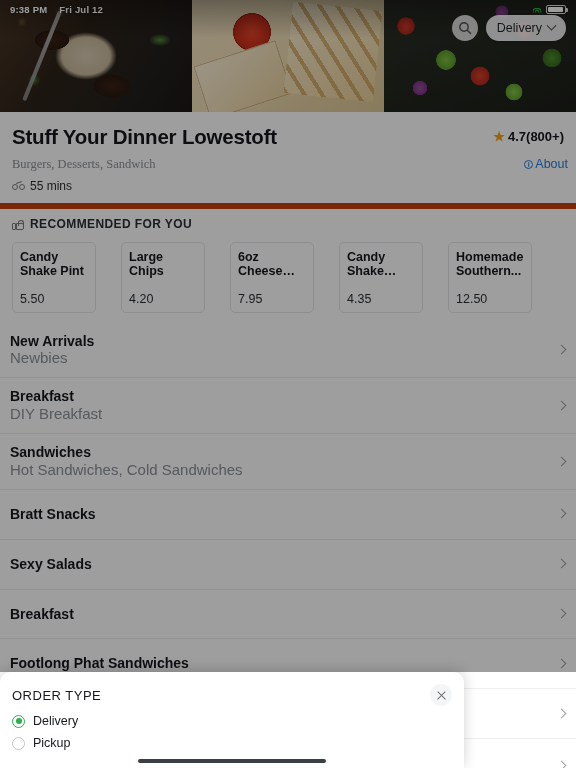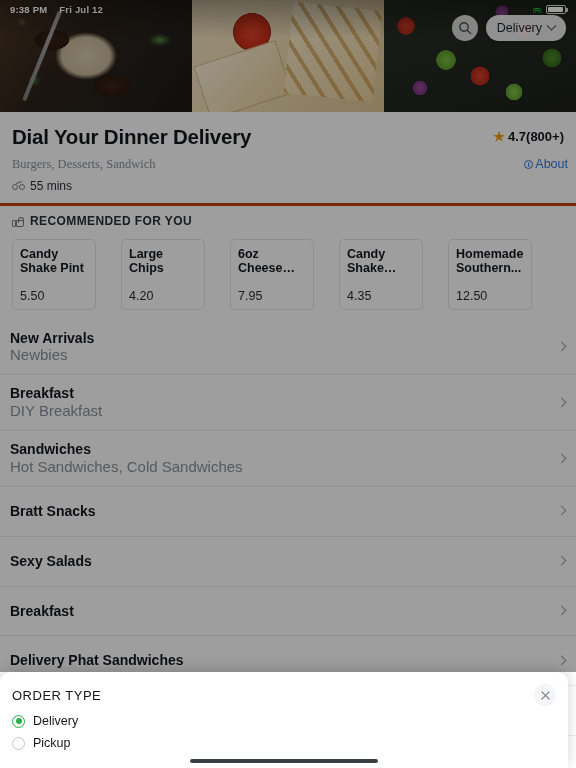--- a/index.html
+++ b/index.html
@@ -79,21 +79,21 @@
   .bike{width:13px;height:9px;position:relative;opacity:.75;}
   .bike i{position:absolute;bottom:0;width:6px;height:6px;border:1.2px solid #555;border-radius:50%;}
   .bike i:nth-child(1){left:0;} .bike i:nth-child(2){right:0;}
   .bike b{position:absolute;left:4px;top:1px;width:6px;height:1.2px;background:#555;transform:rotate(-20deg);}
   .rate{position:absolute;right:12px;top:17px;font-size:13px;font-weight:bold;color:#16181c;display:flex;align-items:center;gap:3px;}
   .star{color:#f1a417;font-size:13px;line-height:1;}
   .about{position:absolute;right:8px;top:45px;font-size:12.5px;color:#2b7cd3;display:flex;align-items:center;gap:2px;}
   .info-ic{width:9px;height:9px;border:1px solid #2b7cd3;border-radius:50%;font-size:7px;line-height:8px;text-align:center;font-weight:bold;}
 
   
-  .recsec{background:#fff;padding:8px 0 10px 12px;border-top:3px solid #c2410c;}
+  .recsec{background:#fff;padding:8px 0 10px 12px;border-top:6px solid #c2410c;}
   .rec-hd{display:flex;align-items:center;gap:6px;font-size:12px;font-weight:bold;color:#2b2f34;letter-spacing:.4px;}
   .thumb{width:12px;height:12px;position:relative;opacity:.7;}
   .thumb b{position:absolute;left:0;bottom:0;width:4px;height:7px;border:1.1px solid #444;border-radius:1px;}
   .thumb i{position:absolute;left:4px;bottom:0;width:8px;height:7px;border:1.1px solid #444;border-radius:0 2px 2px 0;}
   .thumb i::before{content:"";position:absolute;left:1px;top:-4px;width:4px;height:5px;border:1.1px solid #444;border-bottom:none;border-radius:3px 3px 0 0;}
   .rec-row{display:flex;gap:25px;margin-top:11px;overflow:hidden;}
   .rec-card{flex:0 0 84px;height:71px;border:1px solid #e3e5e8;border-radius:5px;background:#fff;padding:7px 7px 6px;
     display:flex;flex-direction:column;justify-content:space-between;}
   .rec-name{font-size:12.5px;font-weight:bold;color:#16181c;line-height:1.18;
     display:-webkit-box;-webkit-line-clamp:2;-webkit-box-orient:vertical;overflow:hidden;}
@@ -102,21 +102,21 @@
   
   .menu{background:#fff;}
   .mrow{position:relative;padding:10px 26px 10px 10px;border-bottom:1px solid #eceef0;}
   .mrow .mt{font-size:14px;font-weight:bold;color:#16181c;line-height:1.2;}
   .mrow .ms{font-size:15px;color:#8b9096;margin-top:0;line-height:1.2;}
   .mrow.tall{padding-top:16px;padding-bottom:16px;}
   .chev-r{position:absolute;right:11px;top:50%;margin-top:-4px;width:7px;height:7px;
     border-top:1.5px solid #9aa0a6;border-right:1.5px solid #9aa0a6;transform:rotate(45deg);}
 
   
-  .sheet{position:absolute;left:0;bottom:0;width:568px;height:96px;background:#fff;z-index:60;
+  .sheet{position:absolute;left:0;bottom:0;width:464px;height:96px;background:#fff;z-index:60;
     border-top-left-radius:10px;border-top-right-radius:10px;box-shadow:0 -2px 14px rgba(0,0,0,.18);}
   .sheet-hd{display:flex;align-items:center;padding:12px 12px 0;}
   .sheet-title{font-size:13px;color:#16181c;letter-spacing:.5px;}
   .close-btn{margin-left:auto;width:22px;height:22px;border-radius:50%;background:#f4f5f6;display:flex;align-items:center;justify-content:center;}
   .close-x{position:relative;width:11px;height:11px;}
   .close-x::before,.close-x::after{content:"";position:absolute;left:0;top:5px;width:11px;height:1.3px;background:#6c7176;}
   .close-x::before{transform:rotate(45deg);} .close-x::after{transform:rotate(-45deg);}
   .opt{display:flex;align-items:center;gap:8px;padding:8px 12px 0;}
   .radio{width:13px;height:13px;border-radius:50%;border:1.4px solid #c3c7cb;flex:0 0 auto;position:relative;background:#fff;}
   .radio.on{border-color:#2bb14b;}
@@ -159,21 +159,21 @@
           </svg>
         </div>
         <div class="pill">
           <span>Delivery</span>
           <span class="chev-d"></span>
         </div>
       </div>
     </div>
 
     <div class="rest">
-      <h1>Dial Your Dinner Delivery</h1>
+      <h1>Stuff Your Dinner Lowestoft</h1>
       <div class="cats">Burgers, Desserts, Sandwich</div>
       <div class="eta">
         <span class="bike">
             <i></i>
             <i></i>
             <b></b>
           </span>
         <span>55 mins</span>
       </div>
       <div class="rate">
@@ -240,21 +240,21 @@
       </div>
       <div class="mrow tall">
         <div class="mt">Sexy Salads</div>
         <span class="chev-r"></span>
       </div>
       <div class="mrow tall">
         <div class="mt">Breakfast</div>
         <span class="chev-r"></span>
       </div>
       <div class="mrow tall">
-        <div class="mt">Delivery Phat Sandwiches</div>
+        <div class="mt">Footlong Phat Sandwiches</div>
         <span class="chev-r"></span>
       </div>
       <div class="mrow tall">
         <div class="mt">Wraps And Stuff</div>
         <span class="chev-r"></span>
       </div>
       <div class="mrow">
         <div class="mt">Jesters Burgers</div>
         <div class="ms">Jesters Burger</div>
         <span class="chev-r"></span>

